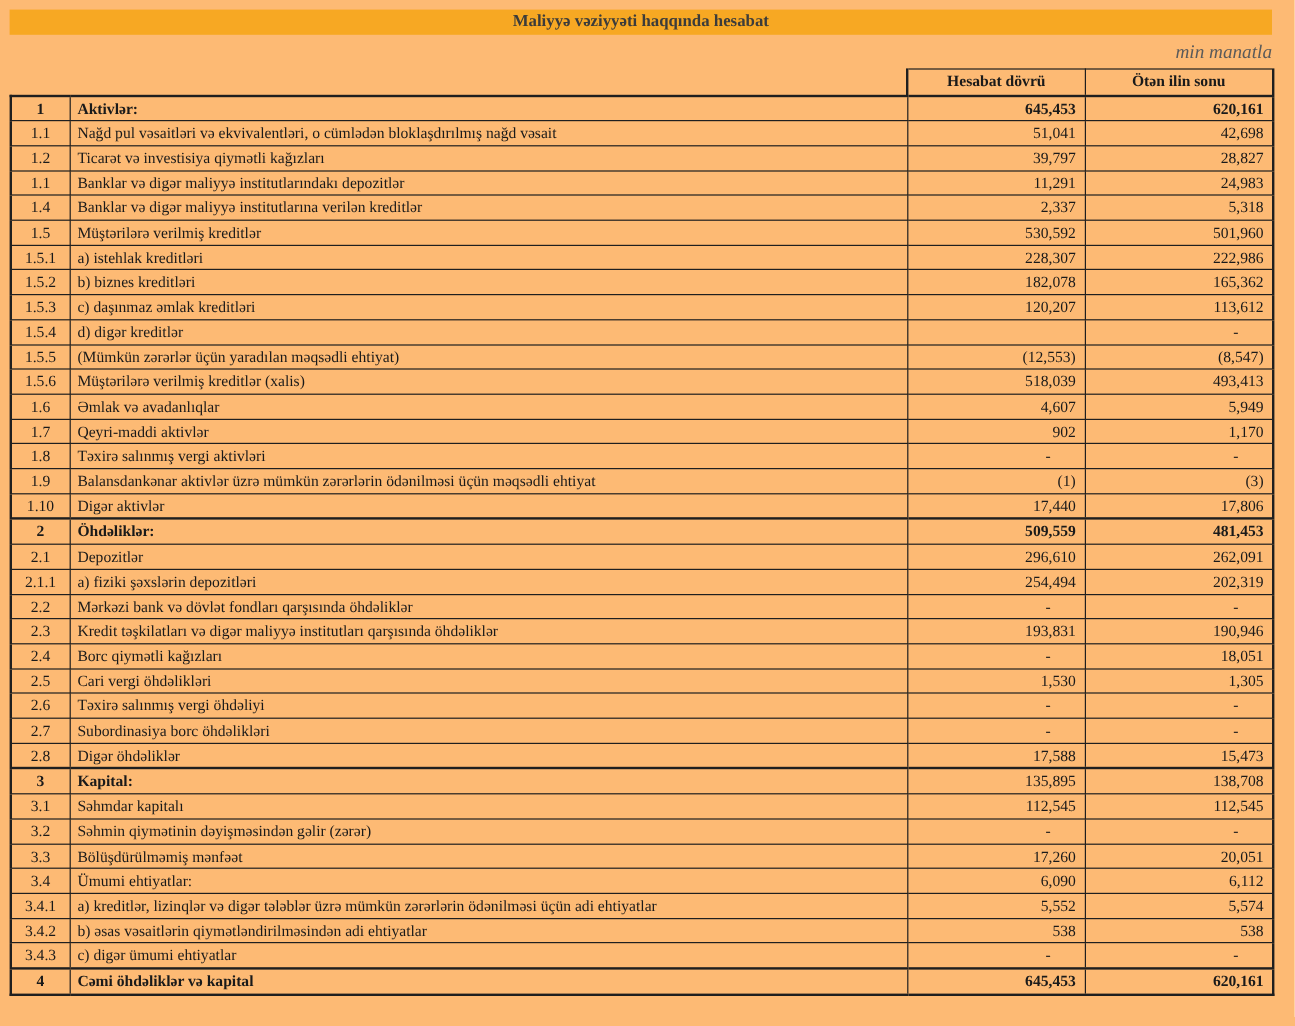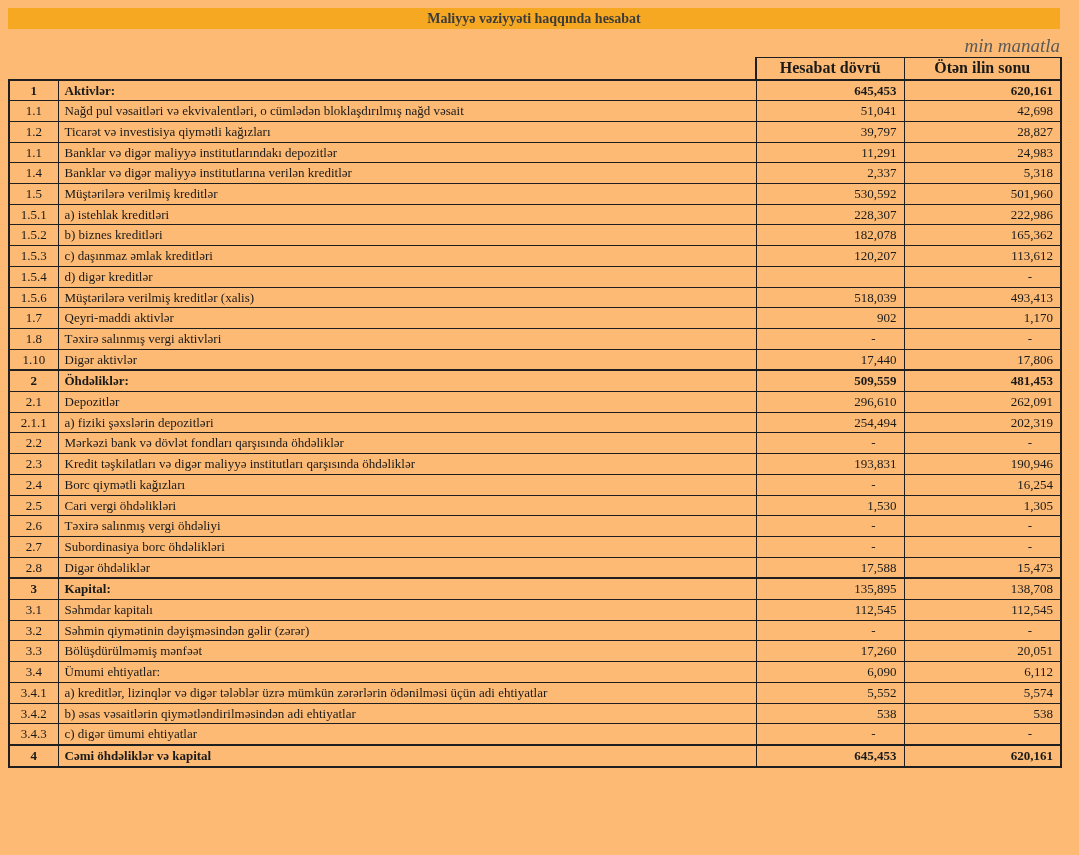--- a/index.html
+++ b/index.html
@@ -21,42 +21,42 @@
     color: #3C3C3B;
     font-weight: bold;
     font-size: 14px;
     line-height: 21px;
     text-align: center;
   }
   .units-note {
     position: absolute;
     top: 35px; right: 19px;
     font-style: italic;
-    font-size: 19px;
+    font-size: 16px;
     color: #5a5a5a;
   }
   table.fin {
     position: absolute;
     left: 8px; top: 57px;
     width: 1052px;
     border-collapse: collapse;
     table-layout: fixed;
     font-size: 13px;
   }
   table.fin th, table.fin td {
     border: 1px solid #1f1f1f;
     padding: 0 6px;
     overflow: hidden;
     white-space: nowrap;
   }
   thead th {
     height: 22px;
     font-weight: bold;
     text-align: center;
-    font-size: 16px;
+    font-size: 13px;
     border-top-width: 2px;
   }
   thead th.col-current { border-left-width: 2px; }
   thead th.col-previous { border-right-width: 2px; }
   thead td.ghost { border: none; background: transparent; }
   tbody td { height: 19.7px; line-height: 19.7px; }
   tbody td.num {
     text-align: center;
     border-left-width: 2px;
     padding: 0 2px;
@@ -150,36 +150,54 @@
           <td class="val">120,207</td>
           <td class="val">113,612</td>
         </tr>
         <tr>
           <td class="num">1.5.4</td>
           <td class="label">d) digər kreditlər</td>
           <td class="val"></td>
           <td class="val dash">-</td>
         </tr>
         <tr>
+          <td class="num">1.5.5</td>
+          <td class="label">(Mümkün zərərlər üçün yaradılan məqsədli ehtiyat)</td>
+          <td class="val">(12,553)</td>
+          <td class="val">(8,547)</td>
+        </tr>
+        <tr>
           <td class="num">1.5.6</td>
           <td class="label">Müştərilərə verilmiş kreditlər (xalis)</td>
           <td class="val">518,039</td>
           <td class="val">493,413</td>
         </tr>
         <tr>
+          <td class="num">1.6</td>
+          <td class="label">Əmlak və avadanlıqlar</td>
+          <td class="val">4,607</td>
+          <td class="val">5,949</td>
+        </tr>
+        <tr>
           <td class="num">1.7</td>
           <td class="label">Qeyri-maddi aktivlər</td>
           <td class="val">902</td>
           <td class="val">1,170</td>
         </tr>
         <tr>
           <td class="num">1.8</td>
           <td class="label">Təxirə salınmış vergi aktivləri</td>
           <td class="val dash">-</td>
           <td class="val dash">-</td>
+        </tr>
+        <tr>
+          <td class="num">1.9</td>
+          <td class="label">Balansdankənar aktivlər üzrə mümkün zərərlərin ödənilməsi üçün məqsədli ehtiyat</td>
+          <td class="val">(1)</td>
+          <td class="val">(3)</td>
         </tr>
         <tr>
           <td class="num">1.10</td>
           <td class="label">Digər aktivlər</td>
           <td class="val">17,440</td>
           <td class="val">17,806</td>
         </tr>
         <tr class="thick-top">
           <td class="num bold">2</td>
           <td class="label bold">Öhdəliklər:</td>
@@ -207,21 +225,21 @@
         <tr>
           <td class="num">2.3</td>
           <td class="label">Kredit təşkilatları və digər maliyyə institutları qarşısında öhdəliklər</td>
           <td class="val">193,831</td>
           <td class="val">190,946</td>
         </tr>
         <tr>
           <td class="num">2.4</td>
           <td class="label">Borc qiymətli kağızları</td>
           <td class="val dash">-</td>
-          <td class="val">16,254</td>
+          <td class="val">18,051</td>
         </tr>
         <tr>
           <td class="num">2.5</td>
           <td class="label">Cari vergi öhdəlikləri</td>
           <td class="val">1,530</td>
           <td class="val">1,305</td>
         </tr>
         <tr>
           <td class="num">2.6</td>
           <td class="label">Təxirə salınmış vergi öhdəliyi</td>

